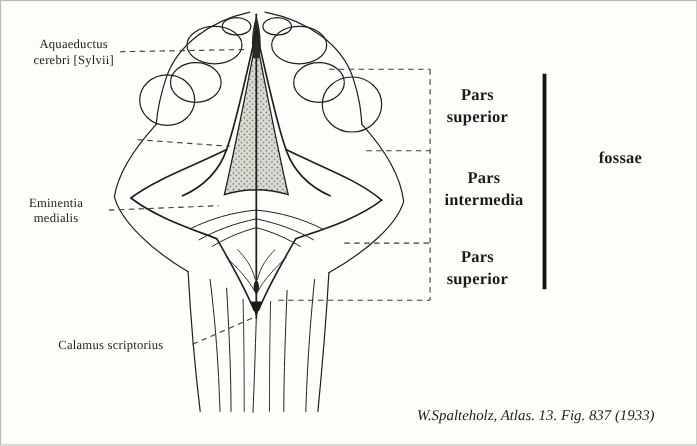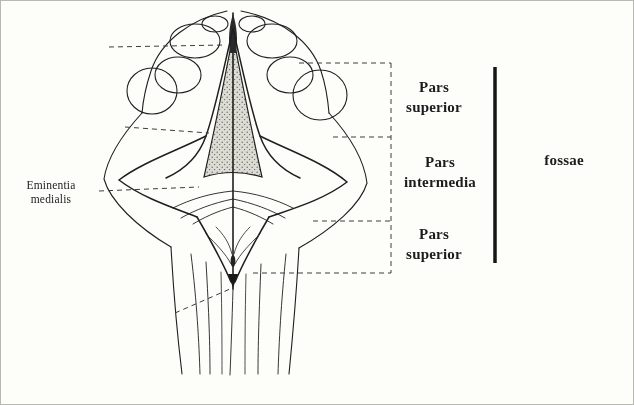--- a/index.html
+++ b/index.html
@@ -120,41 +120,47 @@
       <path d="M312 220 L390 220"></path>
       <path d="M252 272 L390 272"></path>
       <path d="M390 62 L390 272"></path>
     </g>
 
     <g>
       <path d="M494 66 L494 262" stroke="#161616" stroke-width="3.5" fill="none"></path>
     </g>
   </svg>
 
+  <div class="lbl center" style="left:20px;top:33px;width:92px;">
+    <span>Aquaeductus</span><br>
+    <span>cerebri [Sylvii]</span>
+  </div>
 
 
   <div class="lbl center" style="left:12px;top:177px;width:76px;">
     <span>Eminentia</span><br>
     <span>medialis</span>
   </div>
 
+  <div class="lbl" style="left:52px;top:306px;">Calamus scriptorius</div>
 
   <div class="lbl bold center" style="left:390px;top:77px;width:86px;">
     <span>Pars</span><br>
     <span>superior</span>
   </div>
 
   <div class="lbl bold center" style="left:388px;top:152px;width:102px;">
     <span>Pars</span><br>
     <span>intermedia</span>
   </div>
 
   <div class="lbl bold center" style="left:390px;top:224px;width:86px;">
     <span>Pars</span><br>
     <span>superior</span>
   </div>
 
-  <div class="lbl bold center" style="left:506px;top:150px;width:114px;">
+  <div class="lbl bold center" style="left:506px;top:134px;width:114px;">
     <span>fossae</span><br>
   </div>
 
+  <div class="caption">W.Spalteholz, Atlas. 13. Fig. 837 (1933)</div>
 
 </div>
 
 </body></html>

